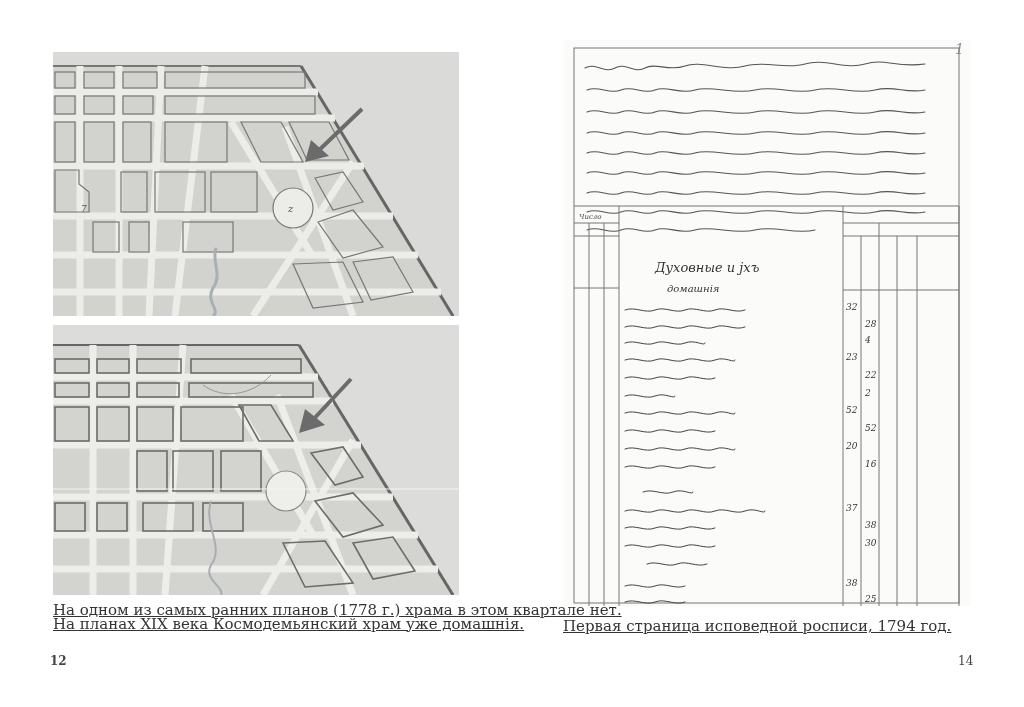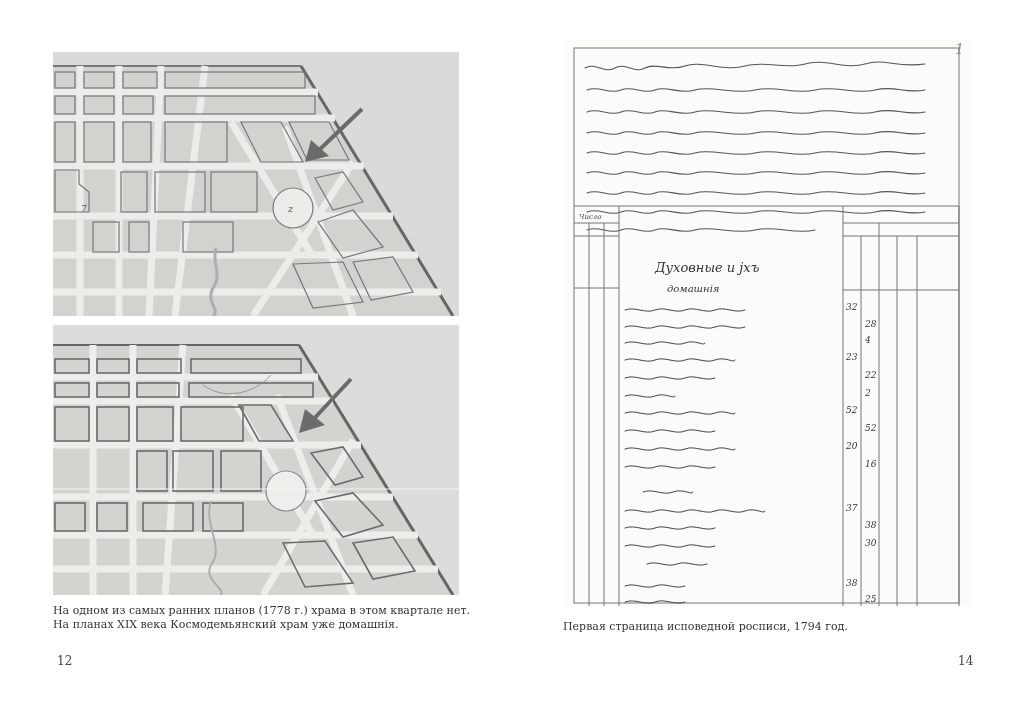--- a/index.html
+++ b/index.html
@@ -4,21 +4,21 @@
 <style>
   html, body { margin:0; padding:0; }
   body { width:1024px; height:707px; background:#ffffff; position:relative; overflow:hidden;
          font-family:"DejaVu Serif", serif; color:#2a2a2a; }
   .page { position:absolute; top:0; height:707px; }
   .page-left { left:0; width:512px; }
   .page-right { left:512px; width:512px; }
   .fig { position:absolute; overflow:hidden; }
   .map { background:#d9d9d7; }
   .map svg, .ms svg { display:block; width:100%; height:100%; }
-  .caption { position:absolute; font-size:11px; line-height:13.5px; color:#333; white-space:nowrap; }
+  .caption { position:absolute; font-size:15px; line-height:13.5px; color:#333; white-space:nowrap;text-decoration:underline; }
   .pageno { position:absolute; font-size:12px; color:#444; }
   .ms { background:#fbfbfa; }
 </style>
 </head>
 <body>
 
 <div class="page page-left">
 
   <div class="fig map" style="left:53px; top:52px; width:406px; height:264px;">
     <svg viewBox="0 0 406 264" preserveAspectRatio="none">
@@ -144,21 +144,21 @@
         <polygon points="246,108 252,84 272,100" fill="#6b6b6b"></polygon>
       </g>
     </svg>
   </div>
 
   <div class="caption" style="left:53px; top:604px;">
     <div>На одном из самых ранних планов (1778 г.) храма в этом квартале нет.</div>
     <div>На планах XIX века Космодемьянский храм уже домашнiя.</div>
   </div>
 
-  <div class="pageno" style="left:57px; top:654px;">12</div>
+  <div class="pageno" style="left:50px; top:654px;font-weight:bold;">12</div>
 </div>
 
 <div class="page page-right">
 
   <div class="fig ms" style="left:51px; top:40px; width:408px; height:566px;">
     <svg viewBox="0 0 408 566" preserveAspectRatio="none">
       <rect width="408" height="566" fill="#fbfbfa"></rect>
 
       <rect x="11" y="8" width="385" height="555" fill="none" stroke="#777" stroke-width="1"></rect>
       <text x="392" y="14" font-size="14" font-style="italic" fill="#888" font-family="DejaVu Serif, serif">1</text>

